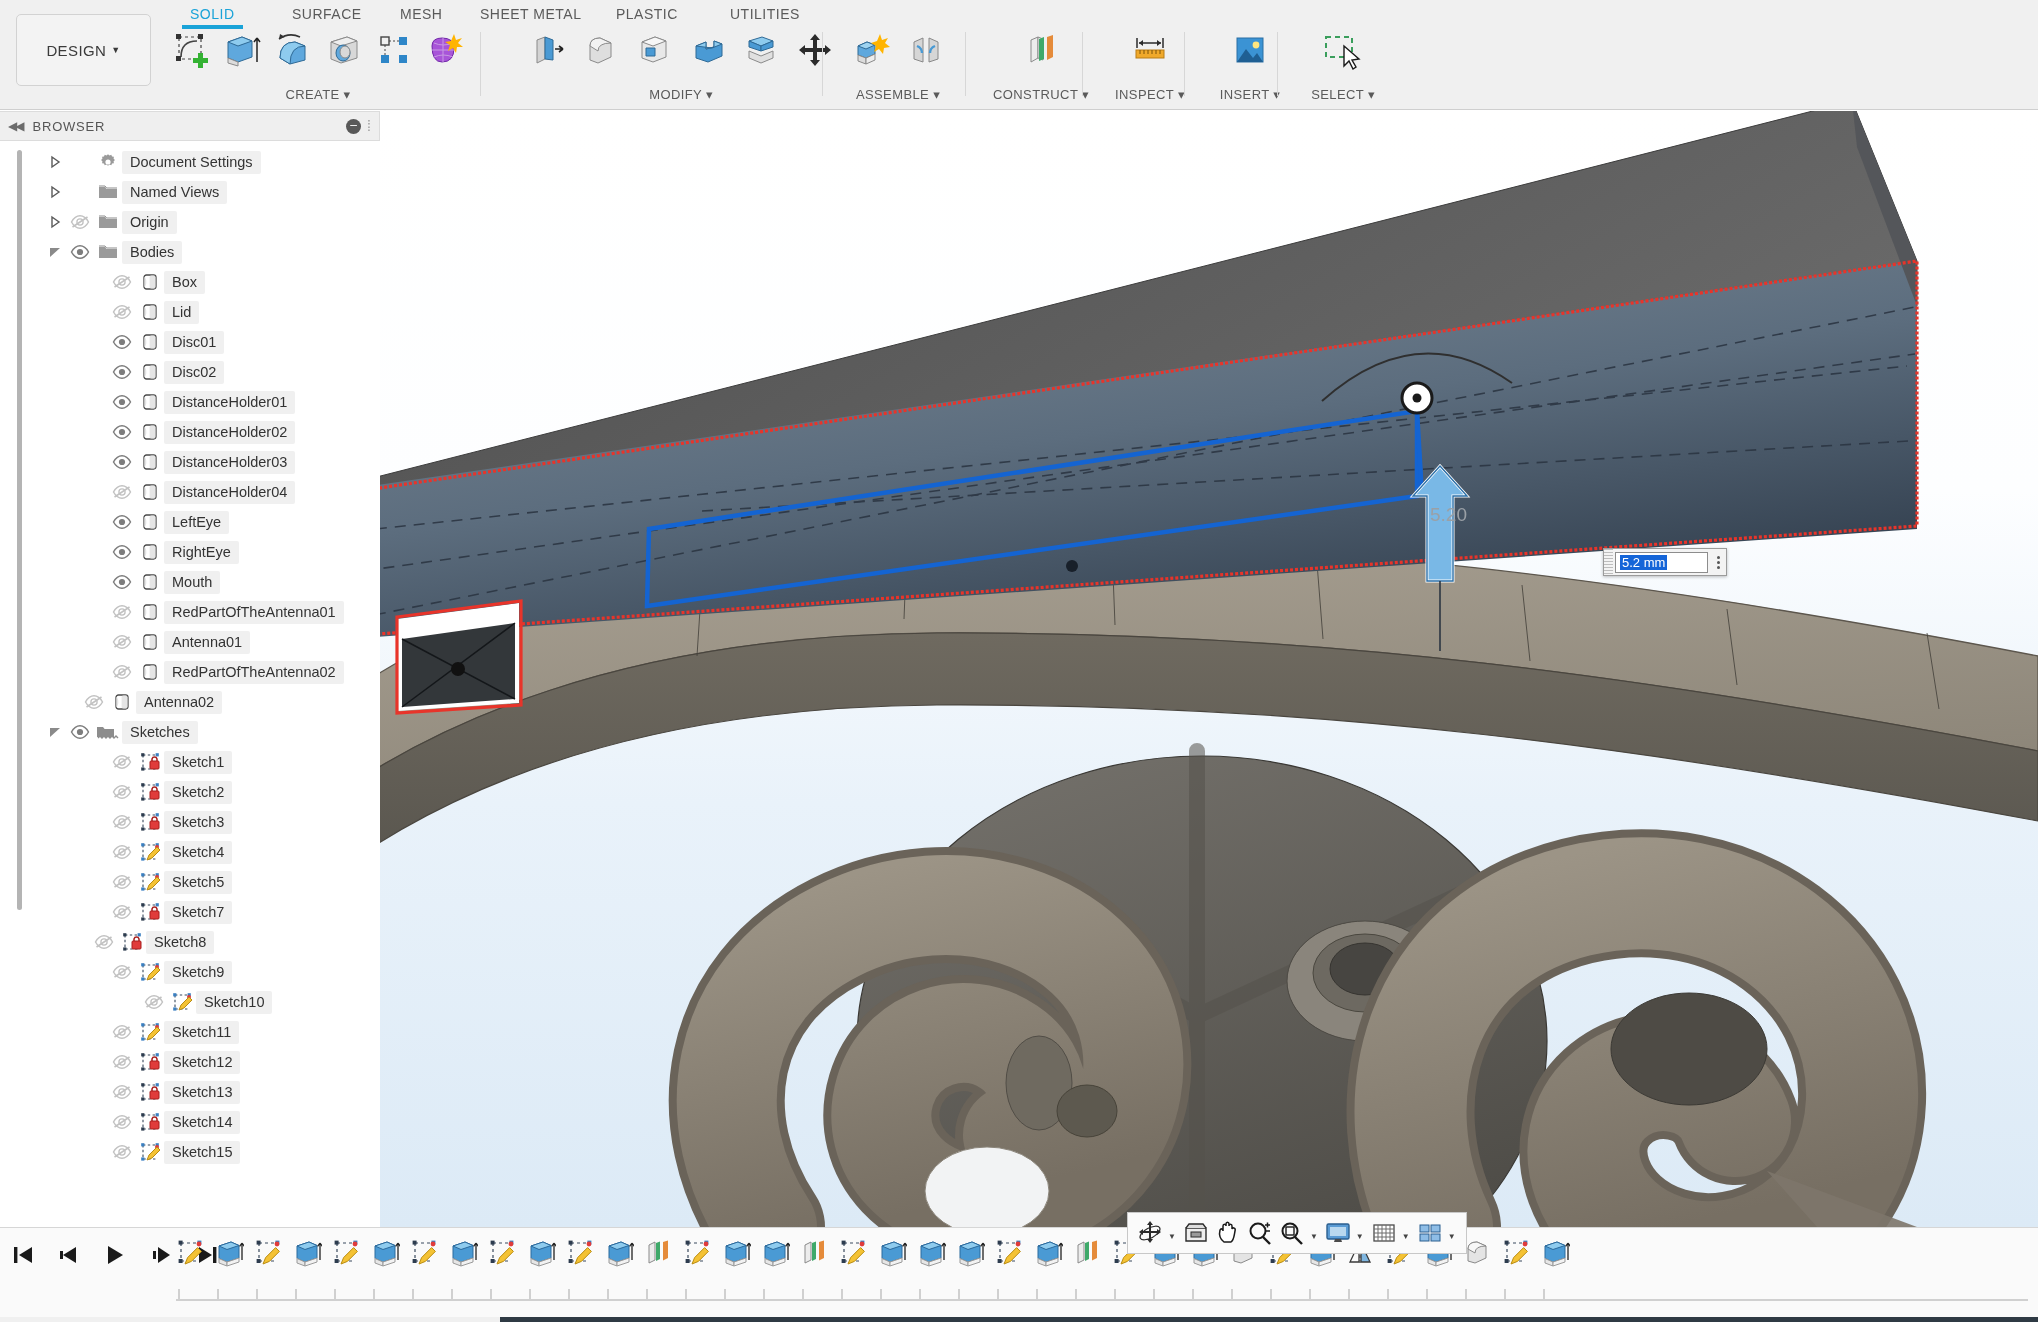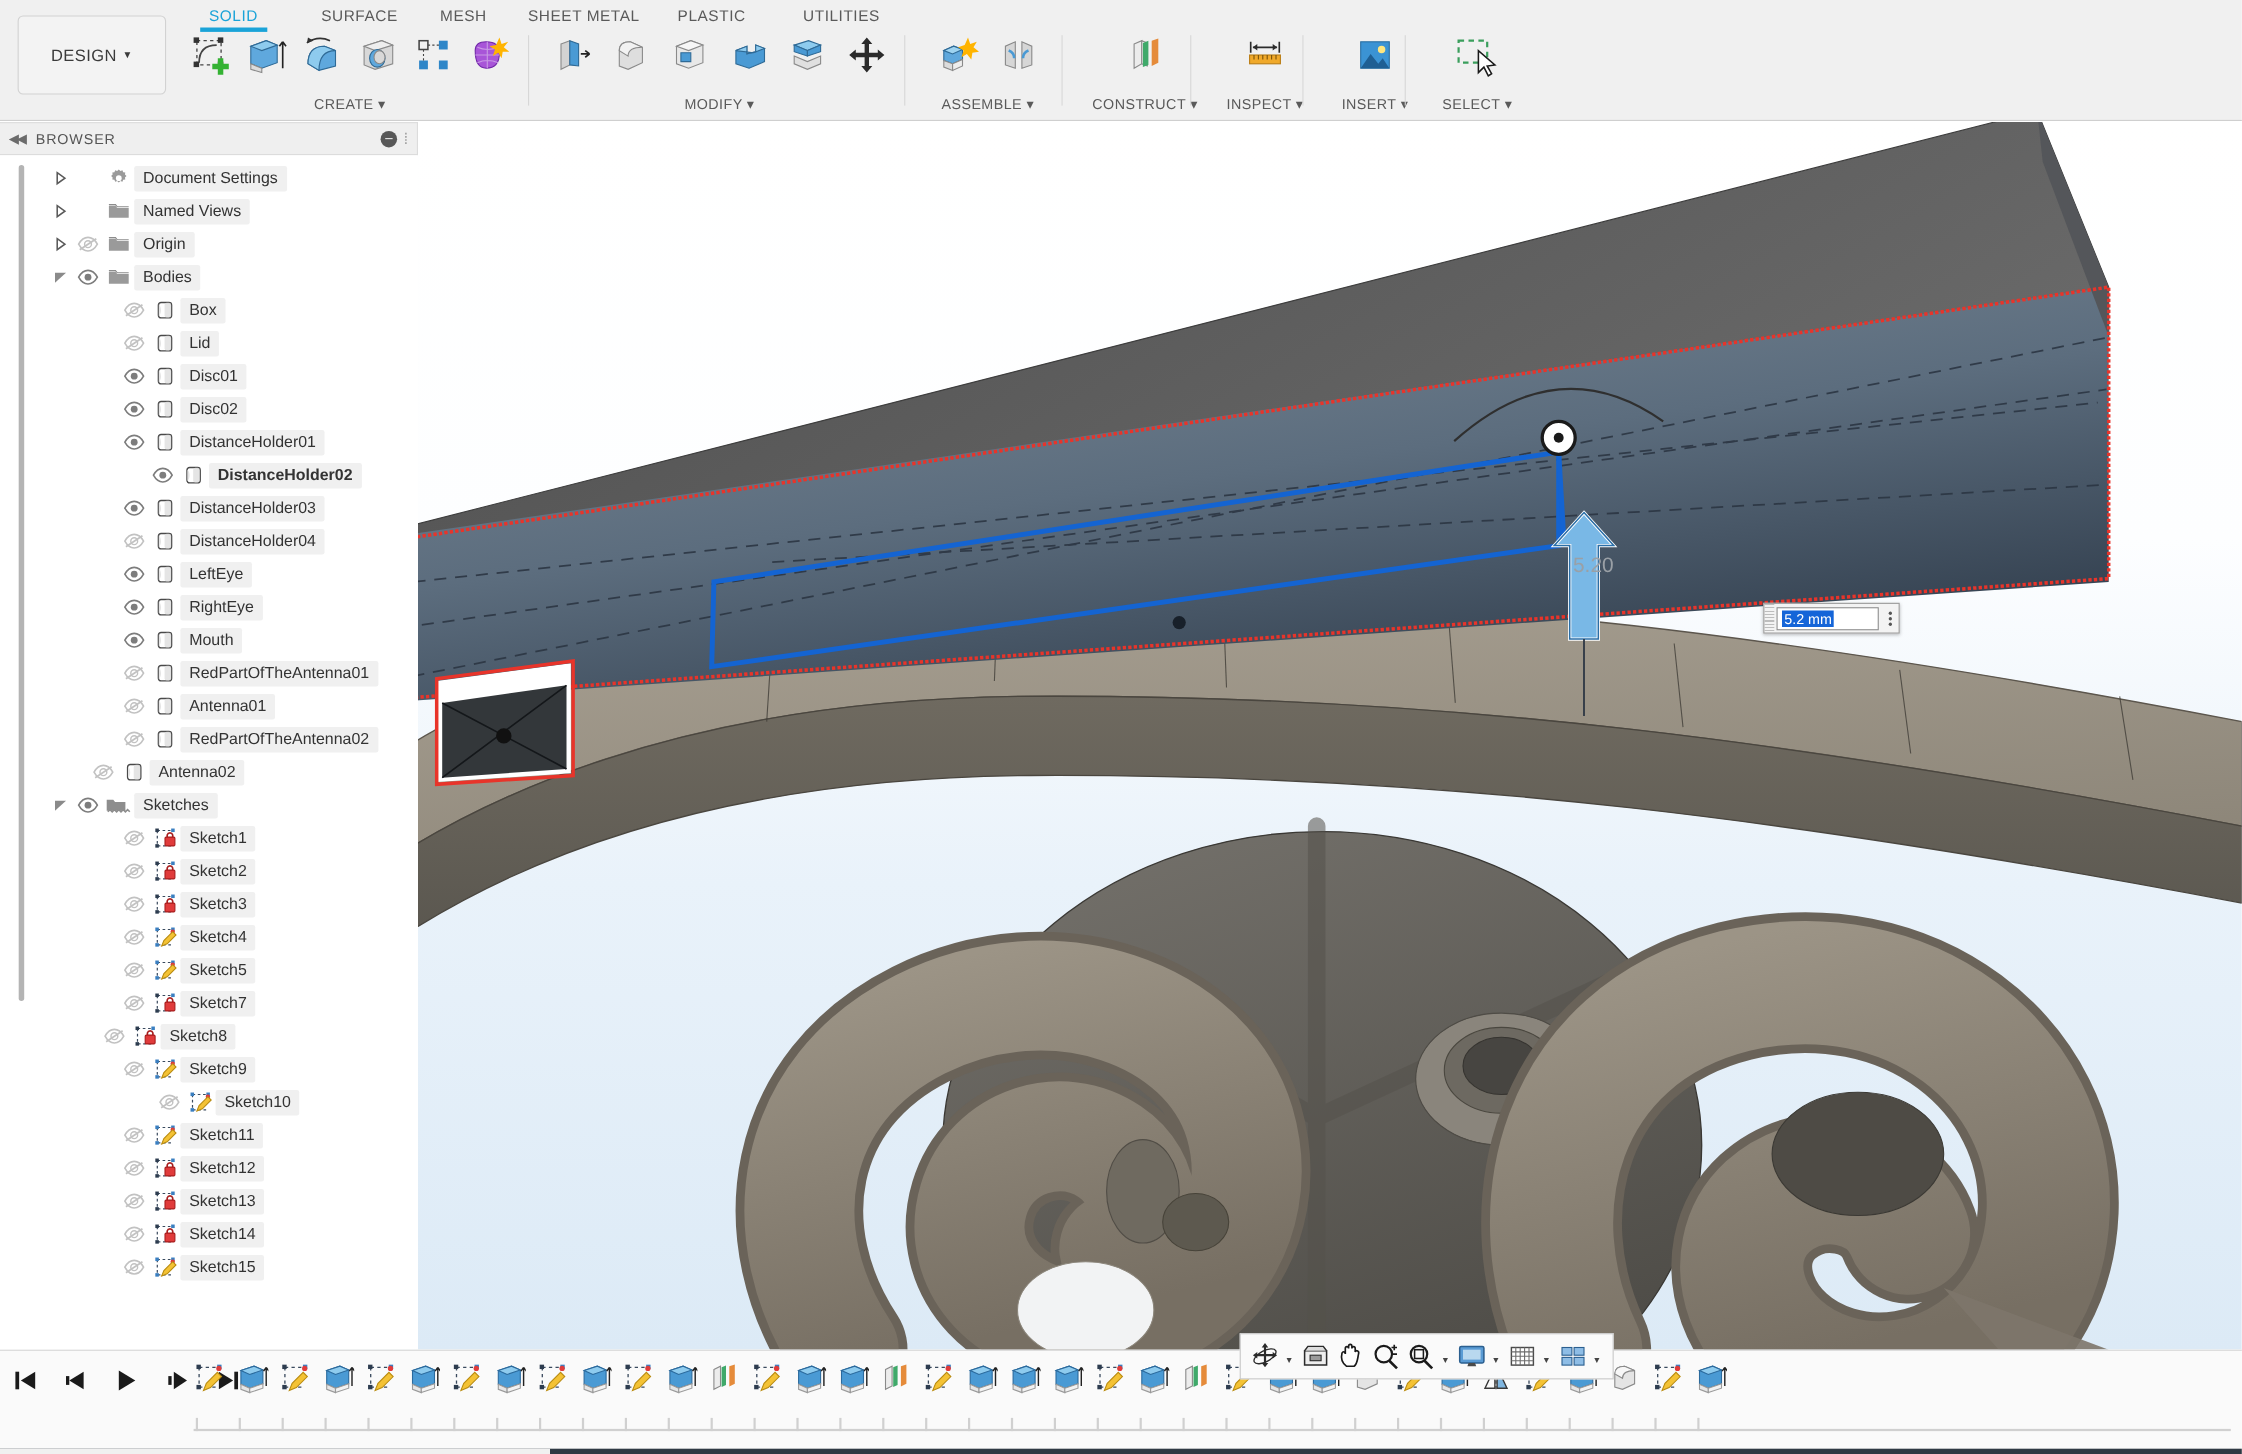--- a/index.html
+++ b/index.html
@@ -181,21 +181,21 @@
         <path d="M30 4 l2 6 l6 -2 l-4 5 l5 4 l-6 0 l-1 6 l-3 -5 l-5 3 l2 -6 l-5 -3 l6 -1z" fill="#ffb400"></path>
           </svg>
         </div>
     </div>
     <div class="gl">
       <span>CREATE</span> ▾</div>
   </div>
 
   <div class="sep" style="left:480px"></div>
 
-  <div class="grp" style="left:495px;width:318px">
+  <div class="grp" style="left:522px;width:318px">
     <div class="icons">
       <div class="ic">
           <svg width="40" height="40" viewBox="0 0 40 40">
         <path d="M10 10 L18 7 L18 29 L10 33 Z" fill="#d3d3d3" stroke="#8a8a8a"></path>
         <path d="M18 7 L26 10 L26 30 L18 29 Z" fill="#4a9ad4" stroke="#2f6a96"></path>
         <path d="M28 19 h8 M36 19 l-4 -3 M36 19 l-4 3" stroke="#222" stroke-width="1.6" fill="none"></path>
           </svg>
         </div>
       <div class="ic">
           <svg width="40" height="40" viewBox="0 0 40 40">
@@ -683,21 +683,21 @@
           </span>
           <span class="tico">
             <svg width="20" height="20" viewBox="0 0 20 20">
               <rect x="4" y="3" width="12" height="14" rx="2.4" fill="#fff" stroke="#4a4a4a" stroke-width="1.3"></rect>
               <path d="M4.4 4.8 C7 7.2 7 13 4.4 15.4 L4.4 4.8" fill="#e4e4e4"></path>
               <rect x="9.6" y="3.3" width="6" height="13.4" rx="2" fill="#dedede" opacity=".8"></rect>
             </svg>
           </span>
           <span class="lbl">DistanceHolder01</span>
         </div>
-        <div class="row" style="padding-left: 112px; font-weight: bold;">
+        <div class="row" style="padding-left: 86px;">
           <span class="arrow"></span>
           <span class="eye">
             <svg width="20" height="20" viewBox="0 0 20 20">
               <path d="M1.5 10 C4 5.5 7 3.8 10 3.8 C13 3.8 16 5.5 18.5 10 C16 14.5 13 16.2 10 16.2 C7 16.2 4 14.5 1.5 10Z" fill="none" stroke="#7d7d7d" stroke-width="1.5"></path>
               <circle cx="10" cy="10" r="3.1" fill="#7d7d7d"></circle>
             </svg>
           </span>
           <span class="tico">
             <svg width="20" height="20" viewBox="0 0 20 20">
               <rect x="4" y="3" width="12" height="14" rx="2.4" fill="#fff" stroke="#4a4a4a" stroke-width="1.3"></rect>

